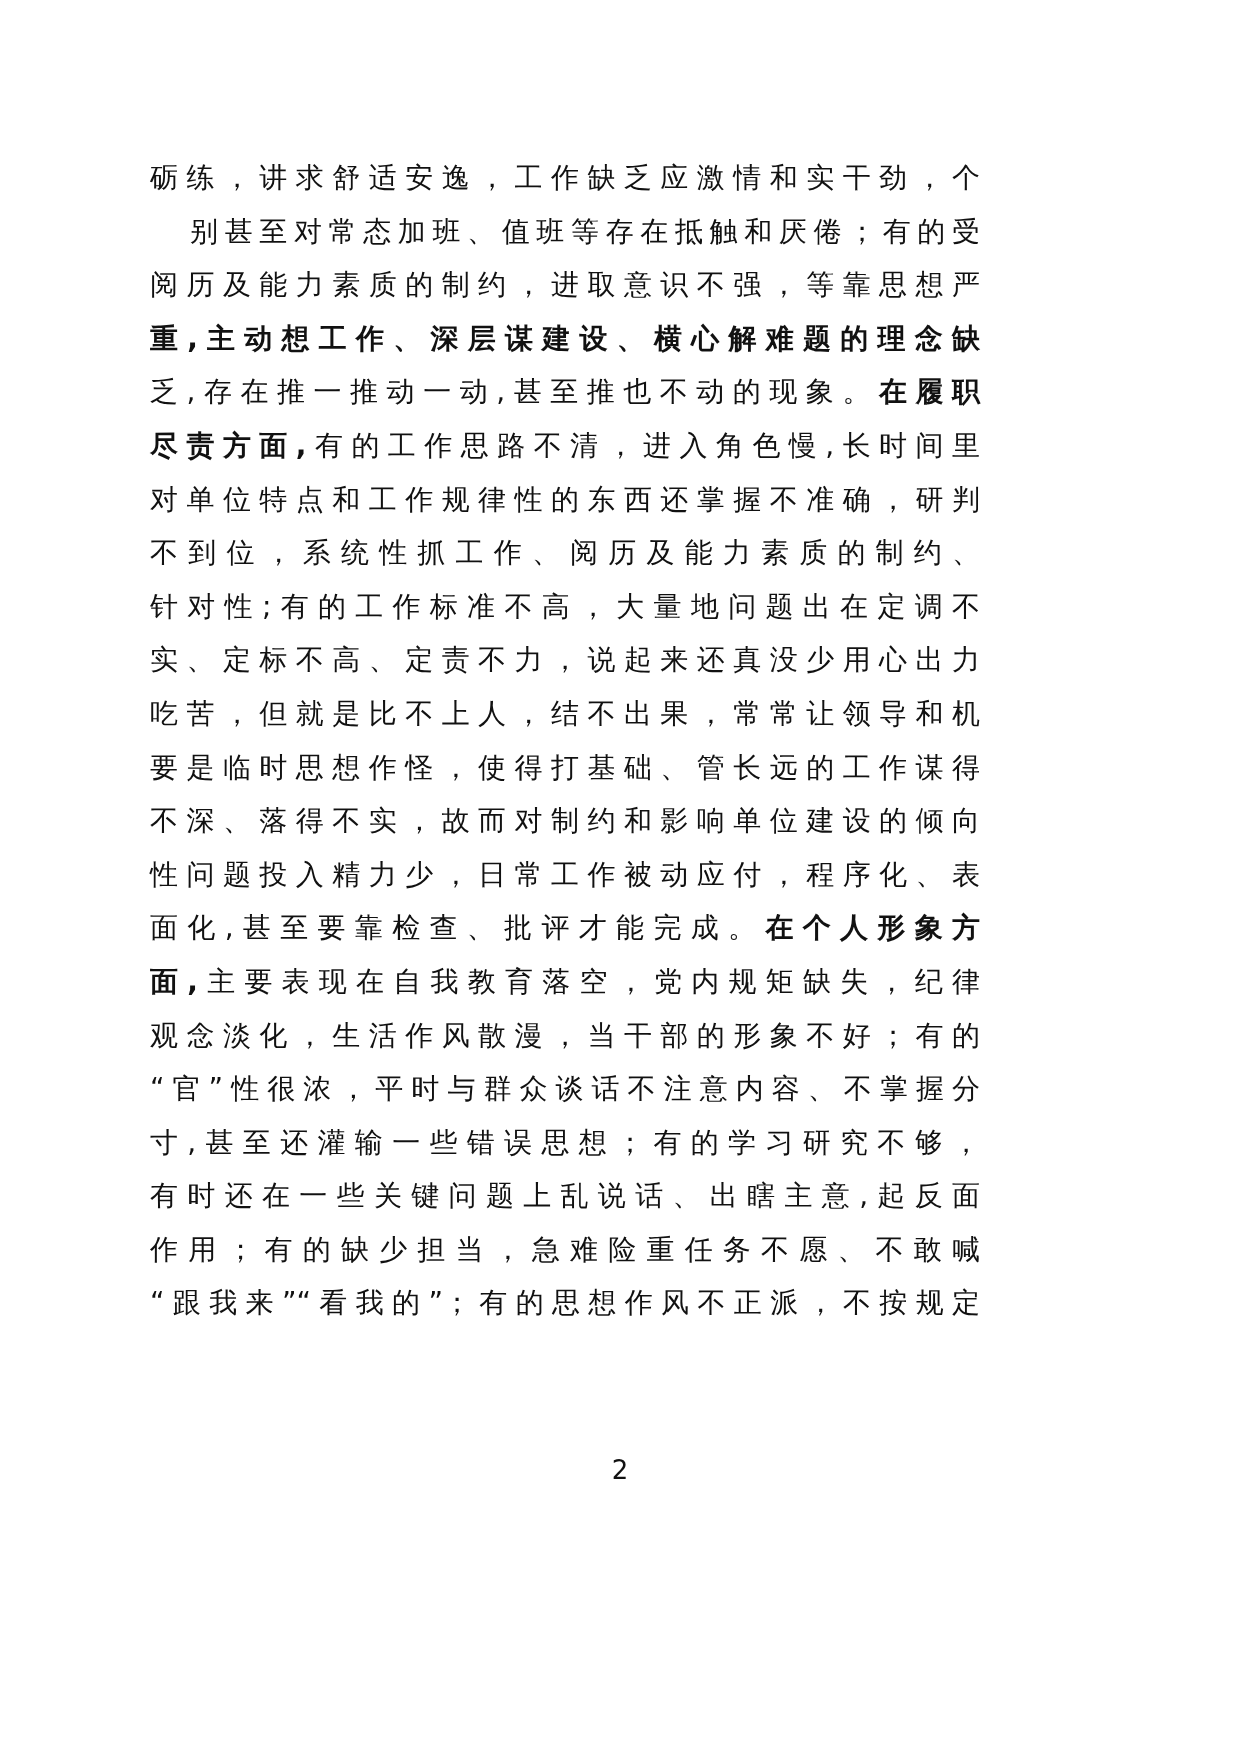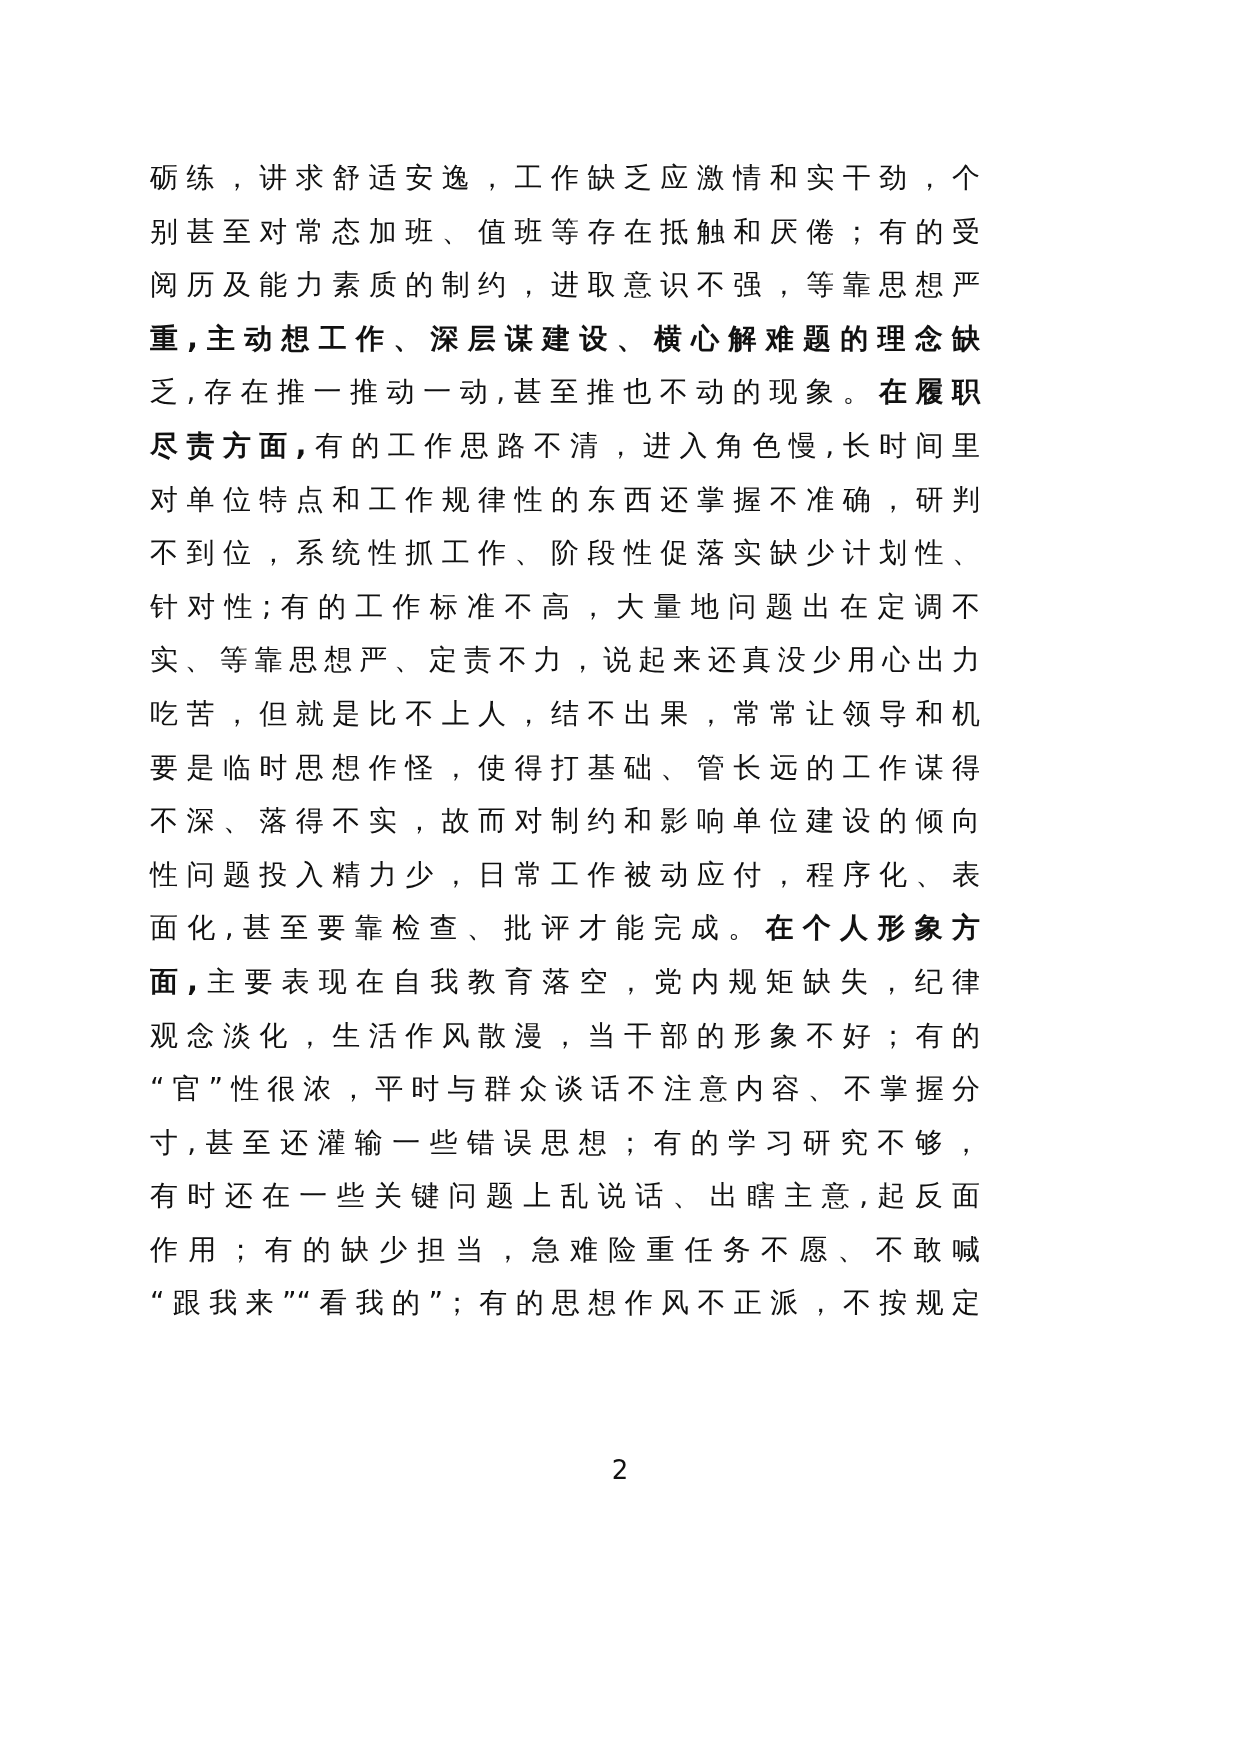--- a/index.html
+++ b/index.html
@@ -32,29 +32,29 @@
     font-size: 26px;
     color: #111;
   }
 </style>
 </head>
 <body>
 
 <div class="page">
   <div class="body-text" id="body-text">
       <div class="line" style="letter-spacing: 0px;"><span>砺练，讲求舒适安逸，工作缺乏应激情和实干劲，个</span></div>
-      <div class="line" style="letter-spacing: 0px;"><span>别甚至对常态加班、值班等存在抵触和厌倦；有的受</span></div>
+      <div class="line" style="letter-spacing: 0px; margin-left: 40px;"><span>别甚至对常态加班、值班等存在抵触和厌倦；有的受</span></div>
       <div class="line" style="letter-spacing: 0px;"><span>阅历及能力素质的制约，进取意识不强，等靠思想严</span></div>
       <div class="line" style="letter-spacing: 0px; font-weight: bold;"><span>重,主动想工作、深层谋建设、横心解难题的理念缺</span></div>
       <div class="line" style="letter-spacing: 0px;"><span>乏,存在推一推动一动,甚至推也不动的现象。</span><span class="b">在履职</span></div>
       <div class="line" style="letter-spacing: 0px;"><span class="b">尽责方面,</span><span>有的工作思路不清，进入角色慢,长时间里</span></div>
       <div class="line" style="letter-spacing: 0px;"><span>对单位特点和工作规律性的东西还掌握不准确，研判</span></div>
-      <div class="line" style="letter-spacing: 0px;"><span>不到位，系统性抓工作、阶段性促落实缺少计划性、</span></div>
+      <div class="line" style="letter-spacing: 0px;"><span>不到位，系统性抓工作、阅历及能力素质的制约、</span></div>
       <div class="line" style="letter-spacing: 0px;"><span>针对性;有的工作标准不高，大量地问题出在定调不</span></div>
-      <div class="line" style="letter-spacing: 0px;"><span>实、等靠思想严、定责不力，说起来还真没少用心出力</span></div>
+      <div class="line" style="letter-spacing: 0px;"><span>实、定标不高、定责不力，说起来还真没少用心出力</span></div>
       <div class="line" style="letter-spacing: 0px;"><span>吃苦，但就是比不上人，结不出果，常常让领导和机</span></div>
       <div class="line" style="letter-spacing: 0px;"><span>要是临时思想作怪，使得打基础、管长远的工作谋得</span></div>
       <div class="line" style="letter-spacing: 0px;"><span>不深、落得不实，故而对制约和影响单位建设的倾向</span></div>
       <div class="line" style="letter-spacing: 0px;"><span>性问题投入精力少，日常工作被动应付，程序化、表</span></div>
       <div class="line" style="letter-spacing: 0px;"><span>面化,甚至要靠检查、批评才能完成。</span><span class="b">在个人形象方</span></div>
       <div class="line" style="letter-spacing: 0px;"><span class="b">面,</span><span>主要表现在自我教育落空，党内规矩缺失，纪律</span></div>
       <div class="line" style="letter-spacing: 0px;"><span>观念淡化，生活作风散漫，当干部的形象不好；有的</span></div>
       <div class="line" style="letter-spacing: 0px;"><span>“官”性很浓，平时与群众谈话不注意内容、不掌握分</span></div>
       <div class="line" style="letter-spacing: 0px;"><span>寸,甚至还灌输一些错误思想；有的学习研究不够，</span></div>
       <div class="line" style="letter-spacing: 0px;"><span>有时还在一些关键问题上乱说话、出瞎主意,起反面</span></div>

